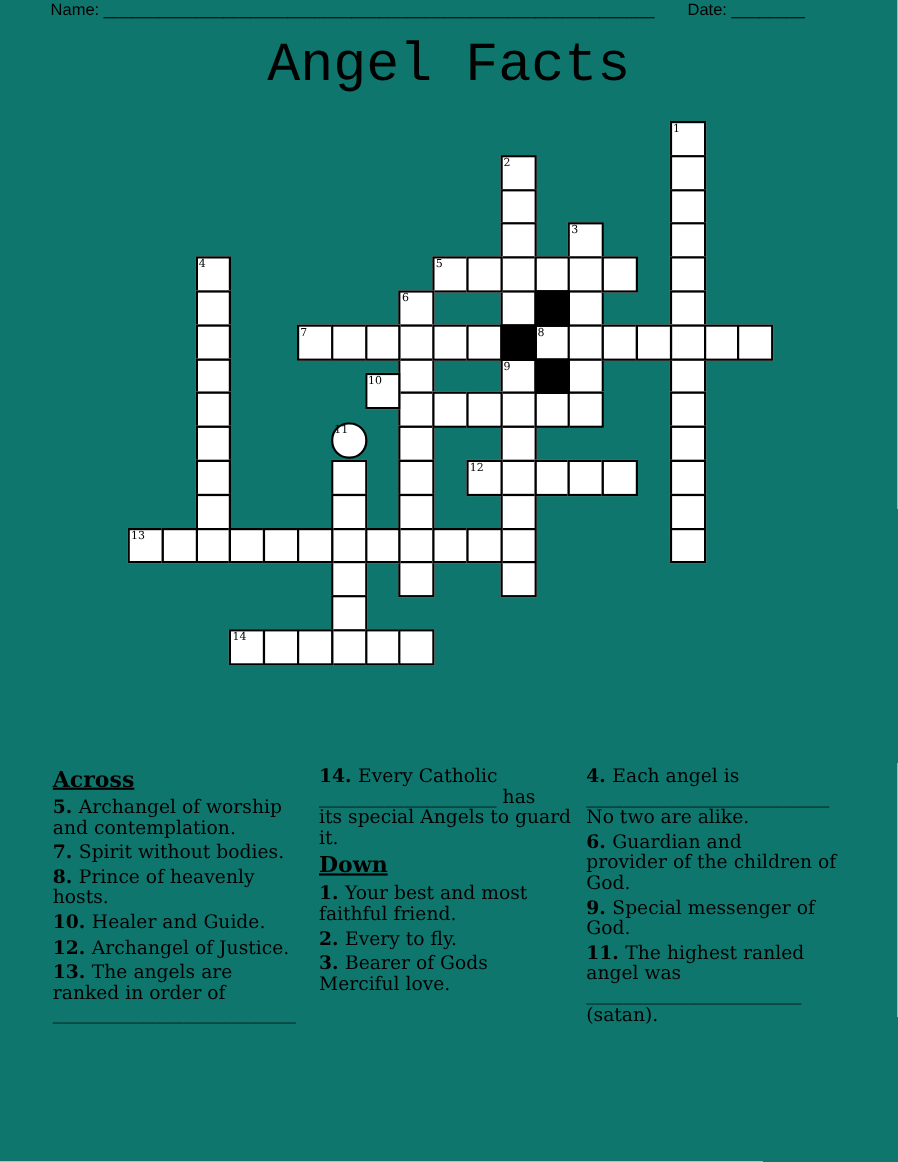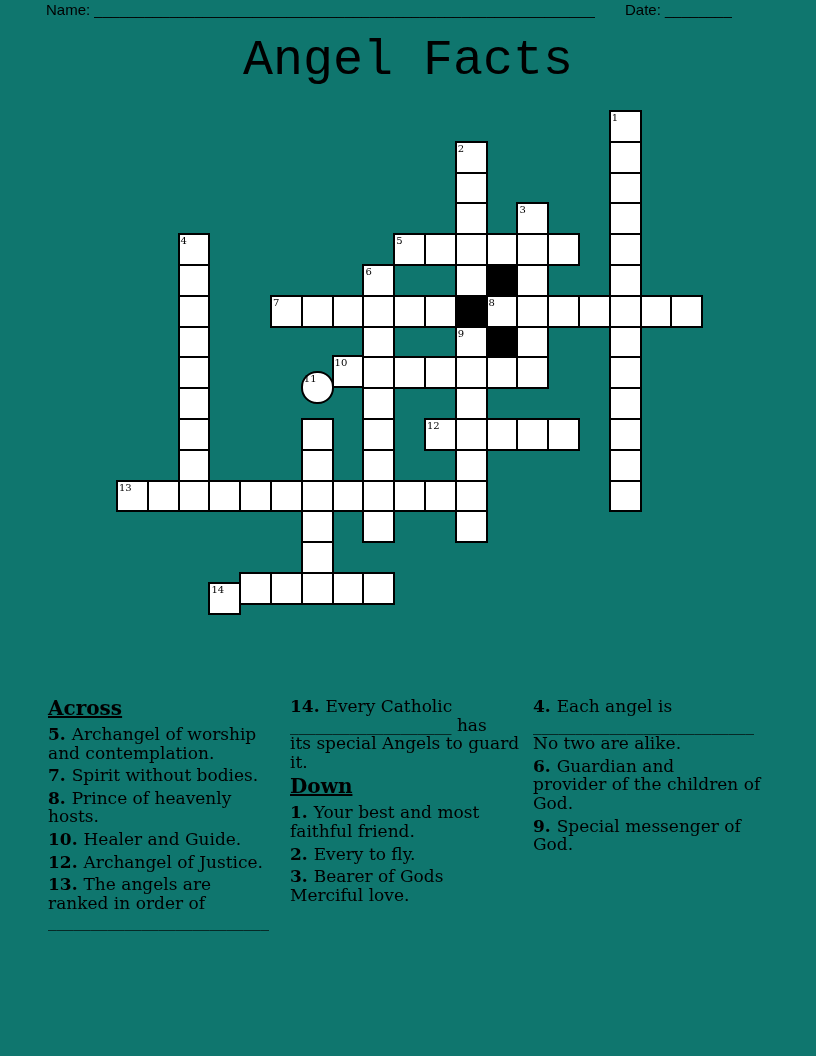--- a/index.html
+++ b/index.html
@@ -143,27 +143,27 @@
       <div class="cell" style="left: 554.4px; top: 184.8px;"></div>
       <div class="cell" style="left: 338.8px; top: 215.6px;">
         <span class="num">9</span>
       </div>
       <div class="cell" style="left: 338.8px; top: 246.4px;"></div>
       <div class="cell" style="left: 338.8px; top: 277.2px;"></div>
       <div class="cell" style="left: 338.8px; top: 308px;"></div>
       <div class="cell" style="left: 338.8px; top: 338.8px;"></div>
       <div class="cell" style="left: 338.8px; top: 369.6px;"></div>
       <div class="cell" style="left: 338.8px; top: 400.4px;"></div>
-      <div class="cell" style="left: 215.6px; top: 245px; text-align: center;">
+      <div class="cell" style="left: 215.6px; top: 229px; text-align: center;">
         <span class="num">10</span>
       </div>
       <div class="cell" style="left: 277.2px; top: 246.4px;"></div>
       <div class="cell" style="left: 308px; top: 246.4px;"></div>
       <div class="cell" style="left: 369.6px; top: 246.4px;"></div>
-      <div class="cell" style="left: 184.8px; top: 261px; border-radius: 16px;">
+      <div class="cell" style="left: 184.8px; top: 274px; border-radius: 16px;">
         <span class="num">11</span>
       </div>
       <div class="cell" style="left: 184.8px; top: 308px;"></div>
       <div class="cell" style="left: 184.8px; top: 338.8px;"></div>
       <div class="cell" style="left: 184.8px; top: 369.6px;"></div>
       <div class="cell" style="left: 184.8px; top: 400.4px;"></div>
       <div class="cell" style="left: 184.8px; top: 431.2px;"></div>
       <div class="cell" style="left: 184.8px; top: 462px;"></div>
       <div class="cell" style="left: 308px; top: 308px;">
         <span class="num">12</span>
@@ -174,21 +174,21 @@
       <div class="cell" style="left: 0px; top: 369.6px; text-decoration: underline;">
         <span class="num">13</span>
       </div>
       <div class="cell" style="left: 30.8px; top: 369.6px;"></div>
       <div class="cell" style="left: 92.4px; top: 369.6px;"></div>
       <div class="cell" style="left: 123.2px; top: 369.6px;"></div>
       <div class="cell" style="left: 154px; top: 369.6px;"></div>
       <div class="cell" style="left: 215.6px; top: 369.6px;"></div>
       <div class="cell" style="left: 277.2px; top: 369.6px;"></div>
       <div class="cell" style="left: 308px; top: 369.6px;"></div>
-      <div class="cell" style="left: 92.4px; top: 472px; padding-left: 12px;">
+      <div class="cell" style="left: 92.4px; top: 462px; padding-left: 12px;">
         <span class="num">14</span>
       </div>
       <div class="cell" style="left: 123.2px; top: 462px;"></div>
       <div class="cell" style="left: 154px; top: 462px;"></div>
       <div class="cell" style="left: 215.6px; top: 462px;"></div>
       <div class="cell" style="left: 246.4px; top: 462px;"></div>
       <div class="cell black" style="left: 369.6px; top: 154px;"></div>
       <div class="cell black" style="left: 338.8px; top: 184.8px;"></div>
       <div class="cell black" style="left: 369.6px; top: 215.6px;"></div>
     </div>
@@ -220,15 +220,19 @@
     </div>
   <div id="clue-col-3" class="clue-col">
       <div class="clue"><span class="clue-num">4. </span><span class="clue-text">Each angel is
 __________________________
 No two are alike.</span></div>
       <div class="clue"><span class="clue-num">6. </span><span class="clue-text">Guardian and
 provider of the children of
 God.</span></div>
       <div class="clue"><span class="clue-num">9. </span><span class="clue-text">Special messenger of
 God.</span></div>
+      <div class="clue"><span class="clue-num">11. </span><span class="clue-text">The highest ranled
+angel was
+_______________________
+(satan).</span></div>
     </div>
 
 </div>
 
 </body></html>

